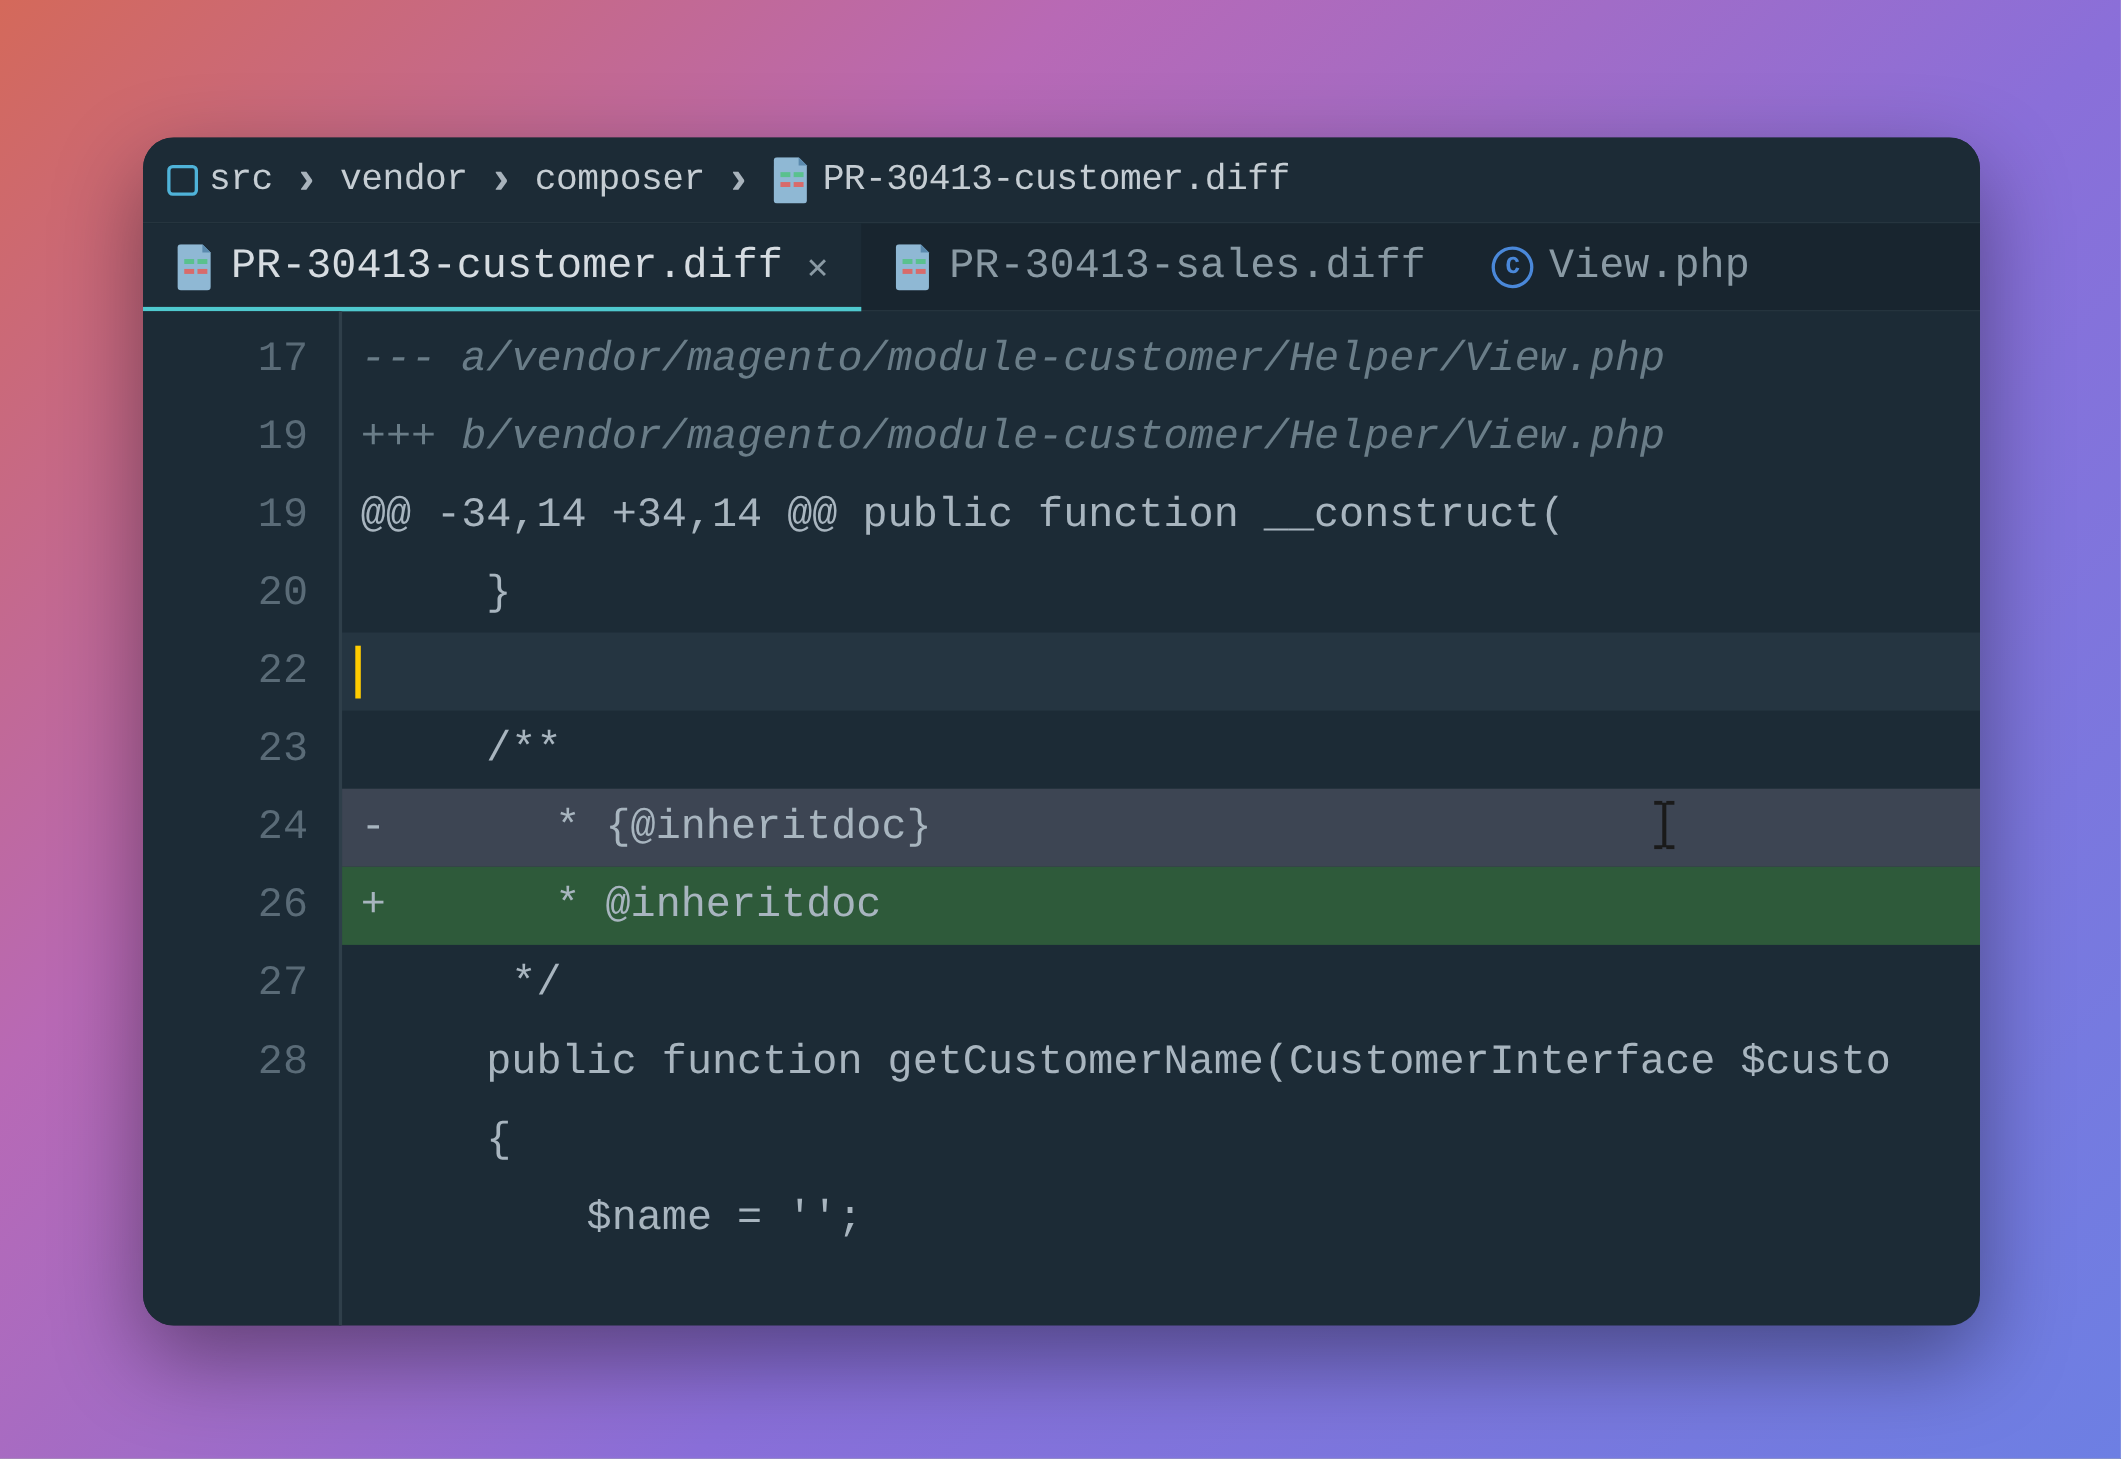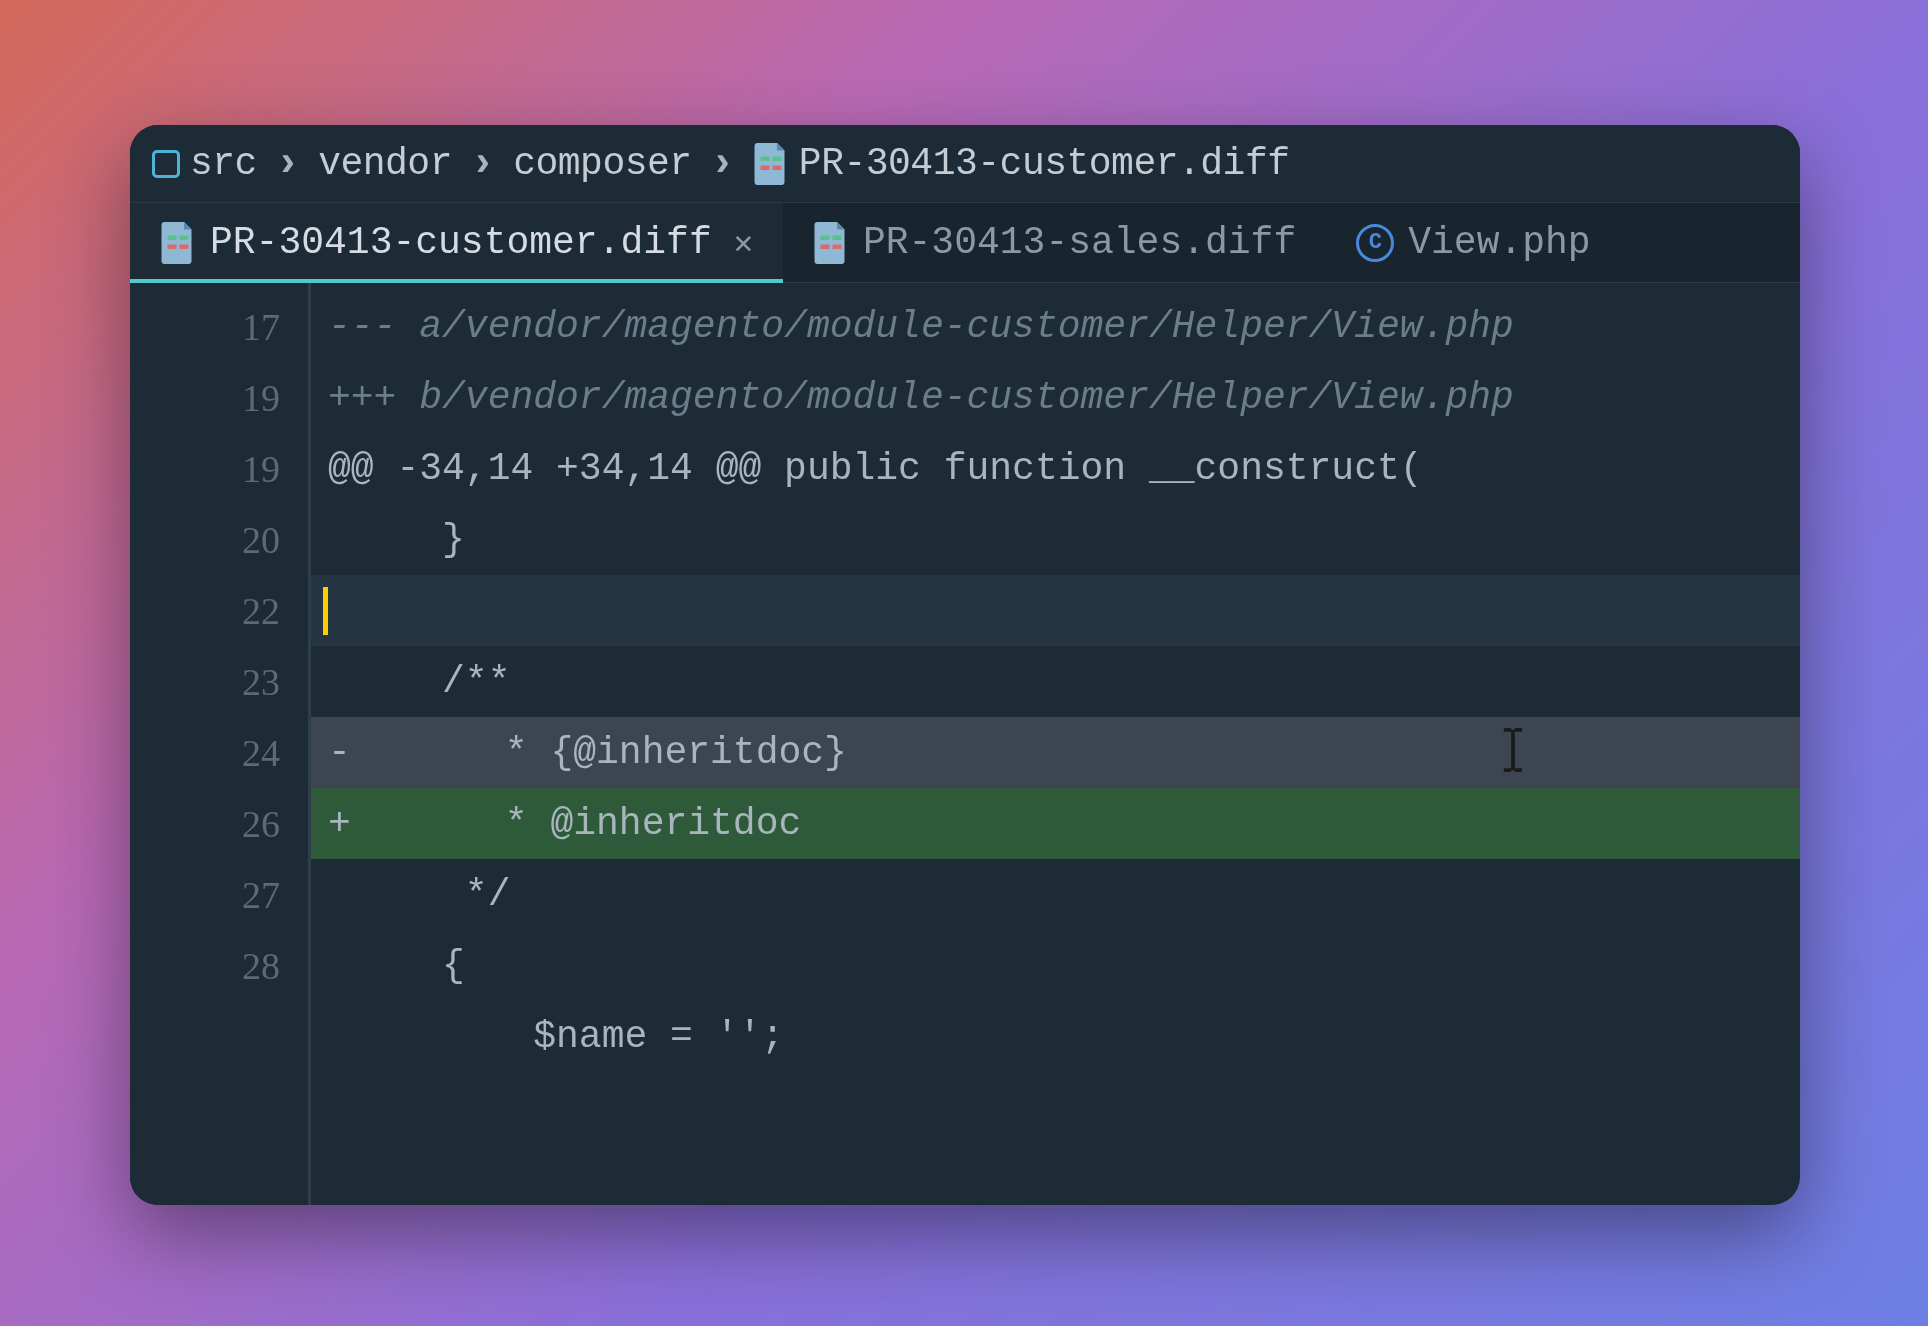--- a/index.html
+++ b/index.html
@@ -39,21 +39,21 @@
     }
     .breadcrumb-icon-box {
       width: 28px;
       height: 28px;
       border: 3px solid #4fb3d9;
       border-radius: 5px;
       flex-shrink: 0;
     }
     .breadcrumb-item {
       color: #c5cdd3;
-      font-size: 38px;
+      font-size: 33px;
       letter-spacing: -0.5px;
     }
     .breadcrumb-sep {
       color: #a8b3bc;
       font-size: 42px;
       margin: 0 8px;
       font-weight: bold;
     }
     .tab-bar {
       height: 80px;
@@ -122,21 +122,20 @@
       padding-top: 8px;
     }
     .line-number {
       height: 71px;
       display: flex;
       align-items: center;
       justify-content: flex-end;
       padding-right: 30px;
       color: #5a6b77;
       font-size: 38px;
-      font-family: Liberation Serif, serif;
     }
     .divider-line {
       position: absolute;
       left: 178px;
       top: 0;
       bottom: 0;
       width: 3px;
       background: #2f3f4a;
     }
     .code-content {
@@ -264,20 +263,21 @@
     <div class="code-content">
       <div class="code-line comment-italic">--- a/vendor/magento/module-customer/Helper/View.php</div>
       <div class="code-line comment-italic">+++ b/vendor/magento/module-customer/Helper/View.php</div>
       <div class="code-line">@@ -34,14 +34,14 @@ public function __construct(</div>
       <div class="code-line">     }</div>
       <div class="code-line cursor-line"><span class="cursor-mark"></span></div>
       <div class="code-line">     /**</div>
       <div class="code-line removed"><span class="sign-col">-</span><span>      * {@inheritdoc}</span></div>
       <div class="code-line added"><span class="sign-col">+</span><span>      * @inheritdoc</span></div>
       <div class="code-line">      */</div>
+      <div class="code-line">     public function getCustomerName(CustomerInterface $custo</div>
       <div class="code-line">     {</div>
       <div class="code-line">         $name = '';</div>
     </div>
     <div class="text-cursor" style="top:445px; left:1370px;">
       <svg viewBox="0 0 12 24">
           <path stroke="#1a1a1a" stroke-width="2" fill="none" d="M1 1h4M11 1H7M6 1v22M1 23h4M11 23H7"></path>
         </svg>
     </div>
   </div>
 

